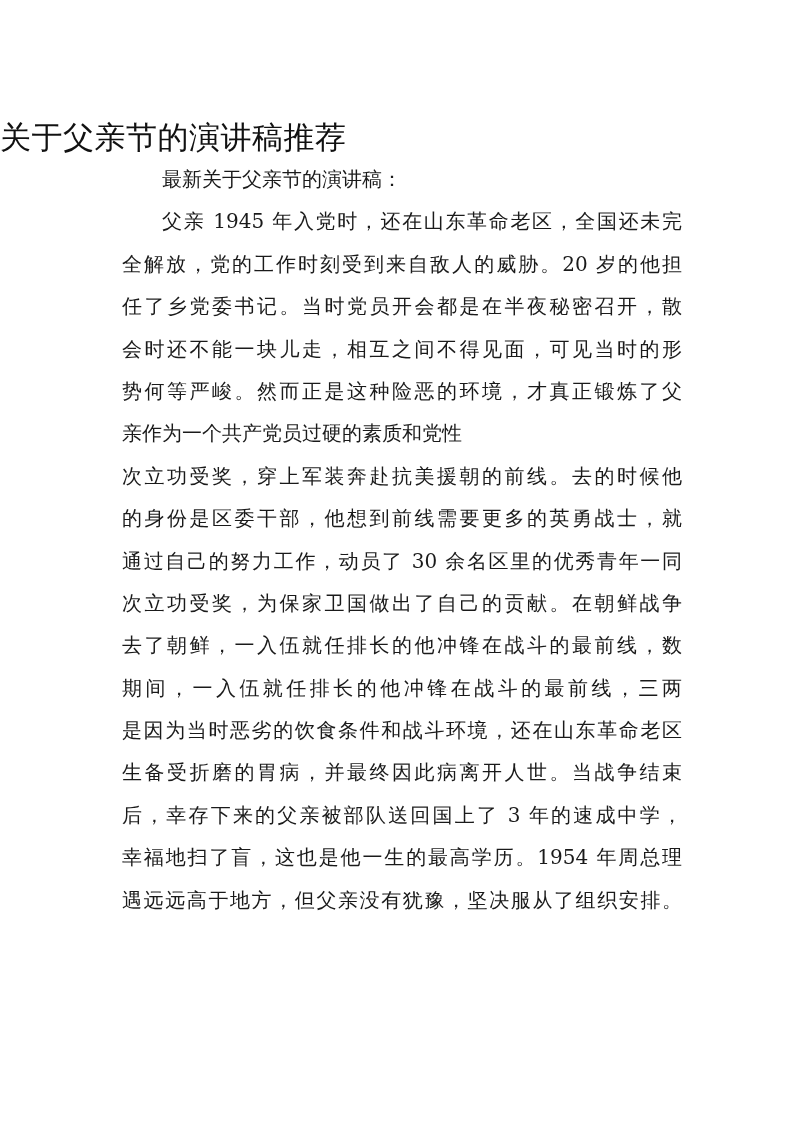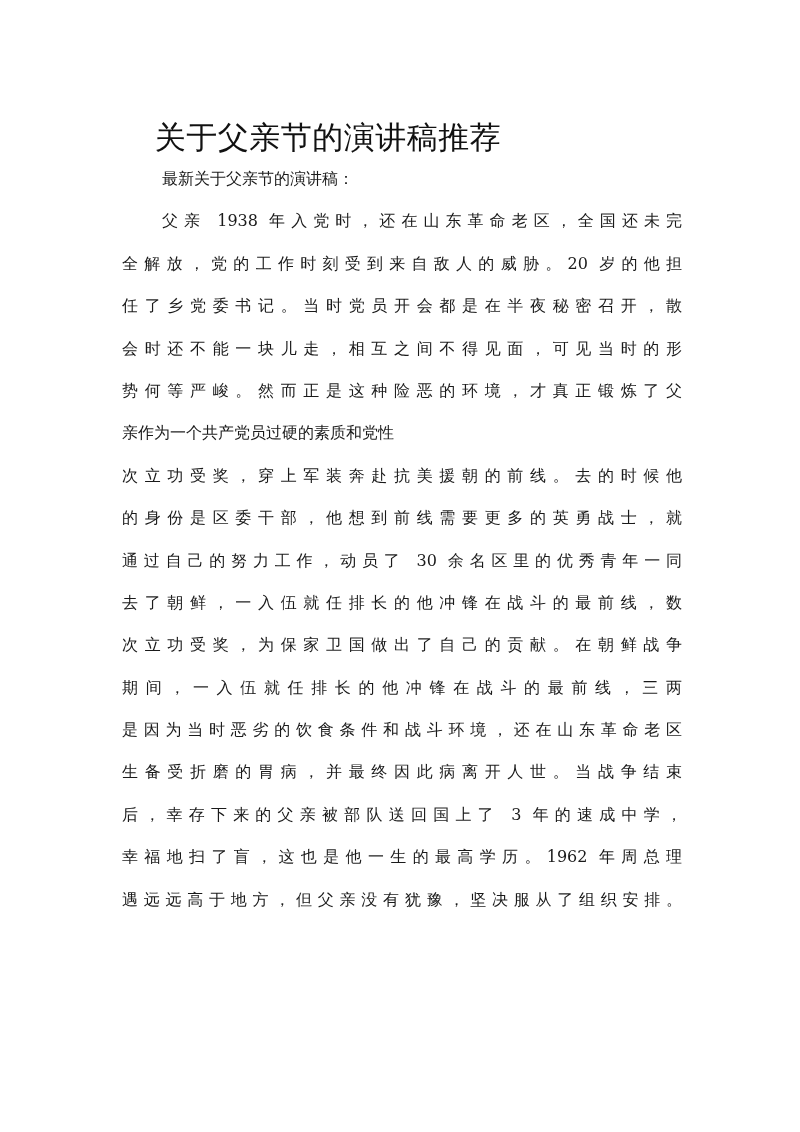--- a/index.html
+++ b/index.html
@@ -1,52 +1,52 @@
 <!DOCTYPE html>
 <html><head>
   <meta charset="utf-8">
   <style>
     html, body { margin: 0; padding: 0; background: #ffffff; }
     body { width: 800px; height: 1132px; position: relative; overflow: hidden;
            font-family: "DejaVu Serif", "Liberation Serif", serif; color: #1a1a1a; }
-    .title { position: absolute; top: 96px; left: 0; width: 656px; text-align: center;
+    .title { position: absolute; top: 96px; left: 0; width: 656px; text-align: left;
              font-family: "DejaVu Sans", "Liberation Sans", sans-serif;
              font-size: 31px; font-weight: normal; color: #111; letter-spacing: 0.5px; }
     .body { position: absolute; top: 158px; left: 122px; width: 560px; }
-    .line { height: 42.4px; line-height: 42.4px; font-size: 16px; white-space: nowrap;
+    .line { height: 42.4px; line-height: 42.4px; font-size: 20px; white-space: nowrap;
             text-align: justify; text-align-last: justify; overflow: visible; }
     .line.last { text-align-last: left; }
     .line.indent { padding-left: 40px; }
   </style>
 </head>
 <body>
 
 <h1 class="title">关于父亲节的演讲稿推荐</h1>
 
 <div class="body">
 
   <div>
     <div class="line indent last">最新关于父亲节的演讲稿：</div>
   </div>
 
   <div>
-    <div class="line indent">父亲 1938 年入党时，还在山东革命老区，全国还未完</div>
+    <div class="line indent">父亲 1945 年入党时，还在山东革命老区，全国还未完</div>
     <div class="line">全解放，党的工作时刻受到来自敌人的威胁。20 岁的他担</div>
     <div class="line">任了乡党委书记。当时党员开会都是在半夜秘密召开，散</div>
     <div class="line">会时还不能一块儿走，相互之间不得见面，可见当时的形</div>
     <div class="line">势何等严峻。然而正是这种险恶的环境，才真正锻炼了父</div>
     <div class="line last">亲作为一个共产党员过硬的素质和党性</div>
   </div>
 
   <div>
     <div class="line">次立功受奖，穿上军装奔赴抗美援朝的前线。去的时候他</div>
     <div class="line">的身份是区委干部，他想到前线需要更多的英勇战士，就</div>
     <div class="line">通过自己的努力工作，动员了 30 余名区里的优秀青年一同</div>
+    <div class="line">次立功受奖，为保家卫国做出了自己的贡献。在朝鲜战争</div>
     <div class="line">去了朝鲜，一入伍就任排长的他冲锋在战斗的最前线，数</div>
-    <div class="line">次立功受奖，为保家卫国做出了自己的贡献。在朝鲜战争</div>
     <div class="line">期间，一入伍就任排长的他冲锋在战斗的最前线，三两</div>
     <div class="line">是因为当时恶劣的饮食条件和战斗环境，还在山东革命老区</div>
     <div class="line">生备受折磨的胃病，并最终因此病离开人世。当战争结束</div>
     <div class="line">后，幸存下来的父亲被部队送回国上了 3 年的速成中学，</div>
-    <div class="line">幸福地扫了盲，这也是他一生的最高学历。1962 年周总理</div>
+    <div class="line">幸福地扫了盲，这也是他一生的最高学历。1954 年周总理</div>
     <div class="line">遇远远高于地方，但父亲没有犹豫，坚决服从了组织安排。</div>
   </div>
 </div>
 
 </body></html>

